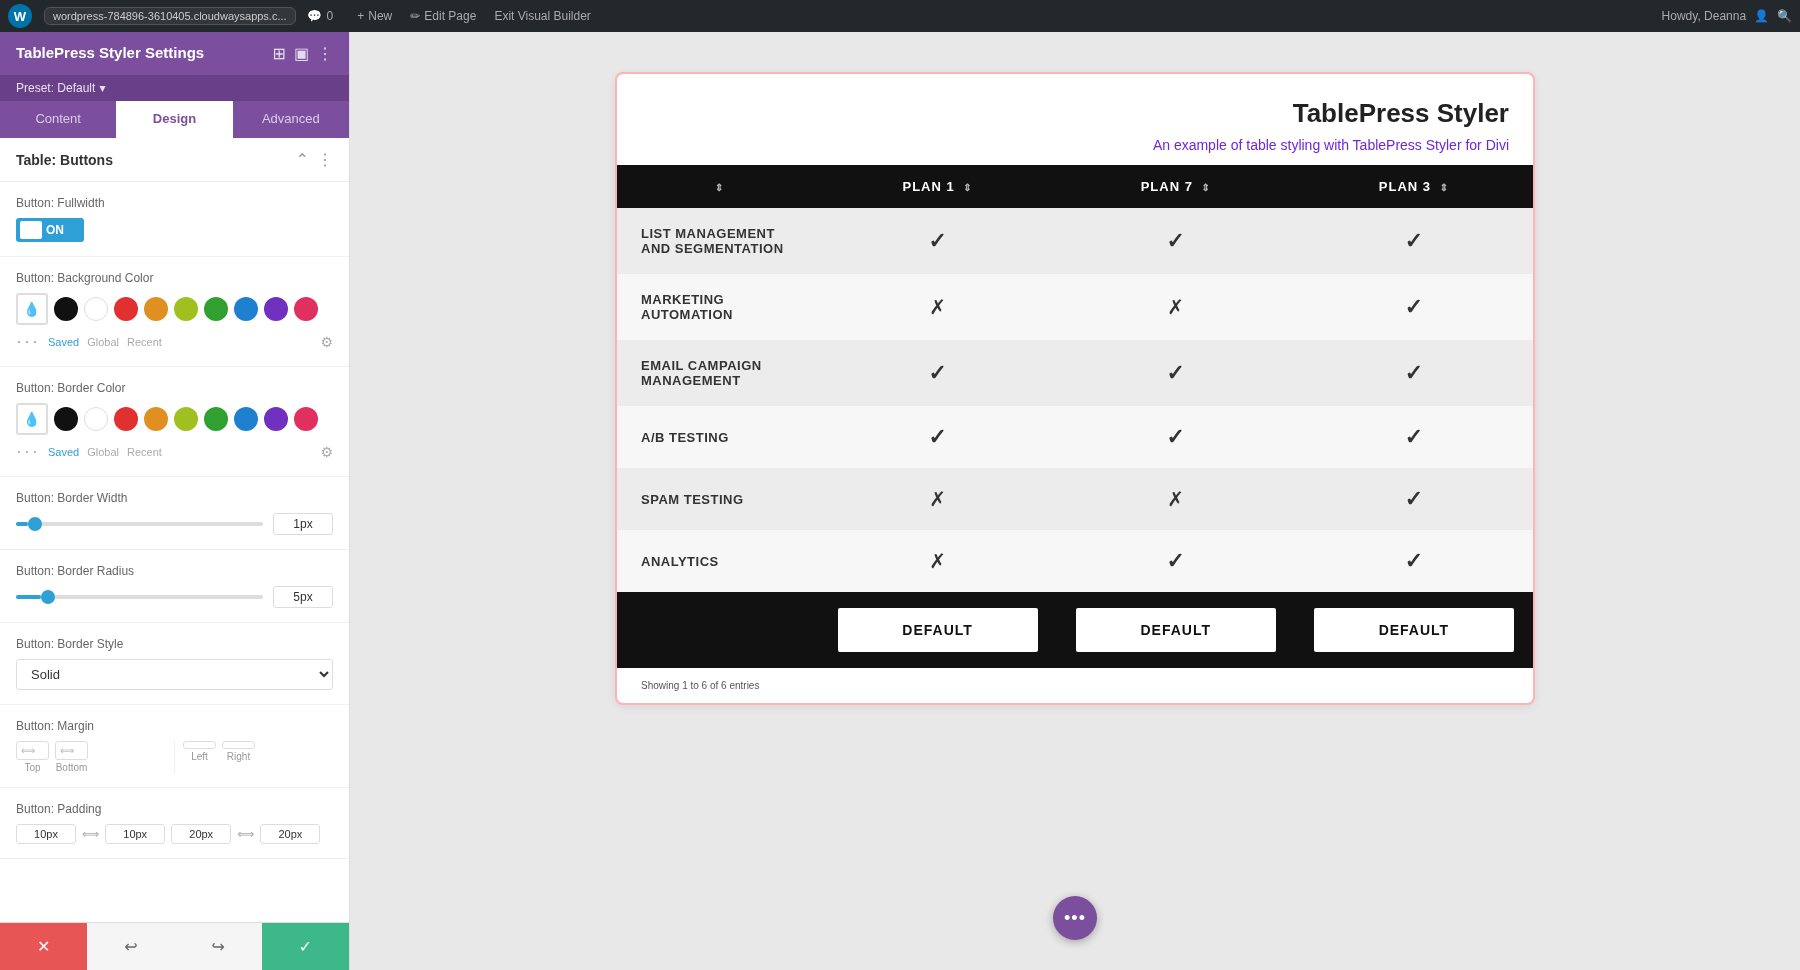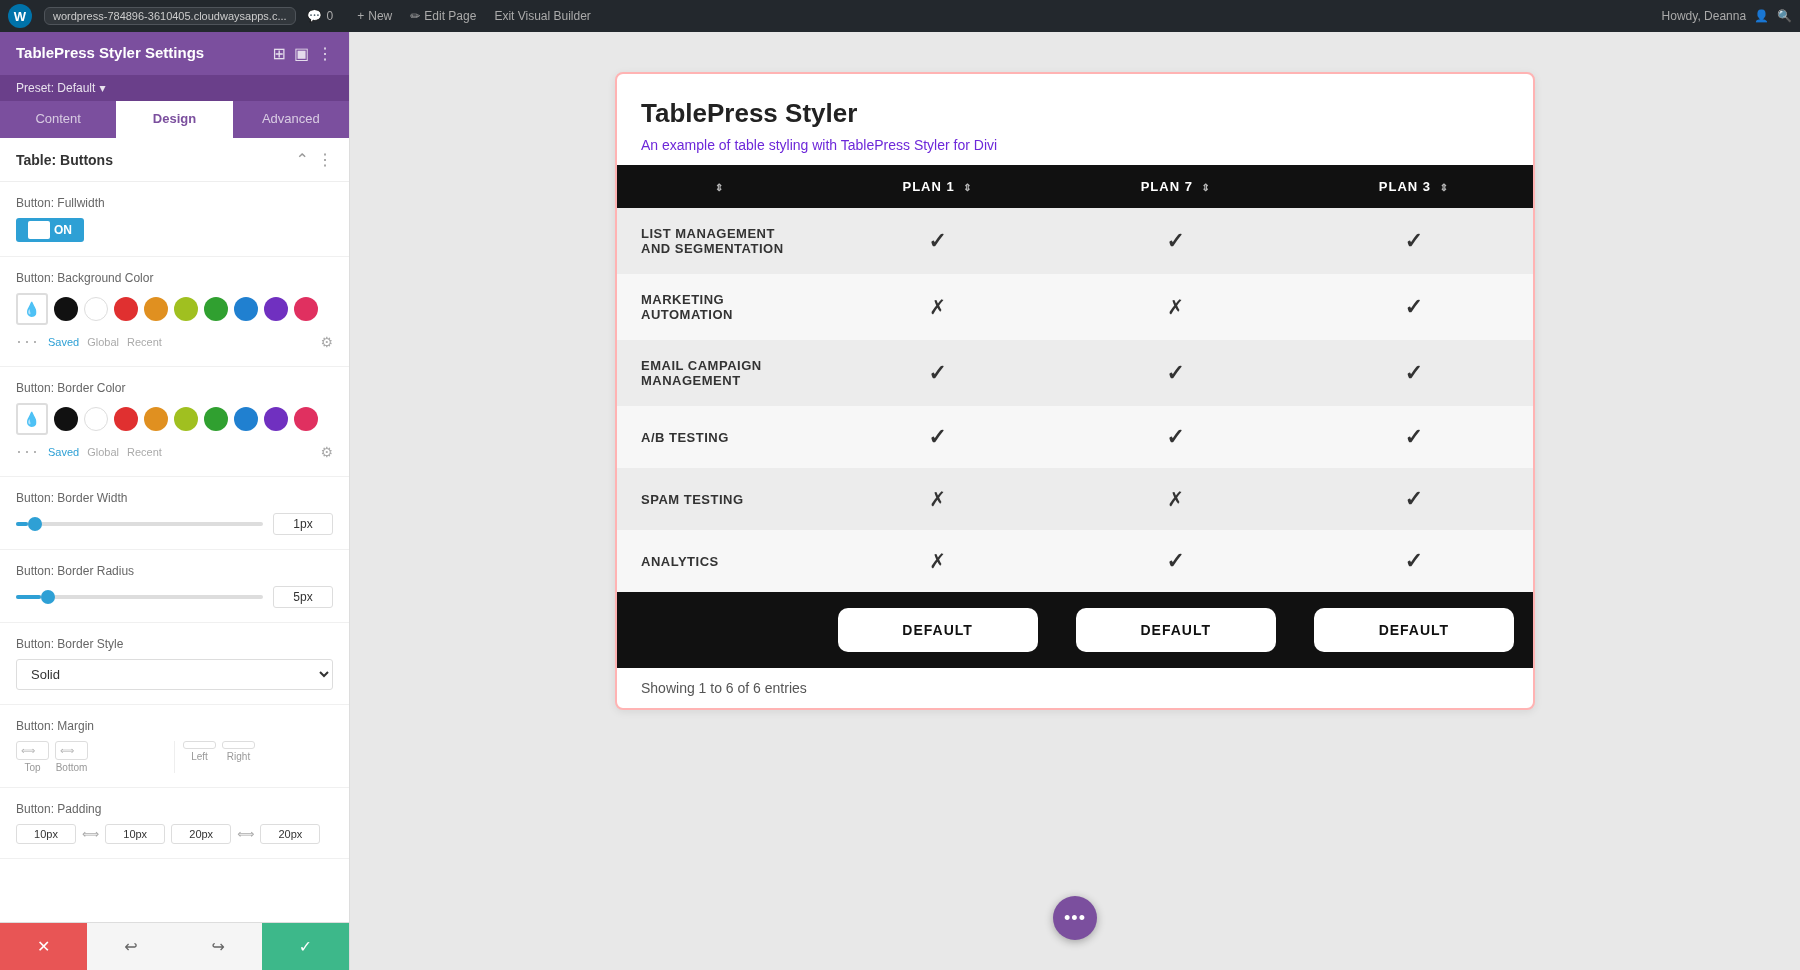--- a/index.html
+++ b/index.html
@@ -157,21 +157,21 @@
       font-weight: 500;
     }
 
     
     .toggle-container {
       display: flex; align-items: center;
     }
     .toggle {
       background: #2ea0d5;
       border-radius: 3px;
-      padding: 3px 8px 3px 12px;
+      padding: 3px 8px 3px 4px;
       display: flex; align-items: center; gap: 4px;
       cursor: pointer;
       width: 68px;
     }
     .toggle-knob {
       width: 22px; height: 18px;
       background: white;
       border-radius: 2px;
     }
     .toggle-label {
@@ -343,21 +343,21 @@
       background: white;
       border-radius: 8px;
       border: 2px solid #ffb3b3;
       width: 920px;
       max-width: 100%;
       overflow: hidden;
       box-shadow: 0 2px 8px rgba(0,0,0,0.08);
     }
     .table-card-title-area {
       padding: 24px 24px 12px;
-      text-align: left;
+      text-align: right;
     }
     .table-main-title {
       font-size: 26px;
       font-weight: 700;
       color: #222;
       margin-bottom: 8px;
     }
     .table-subtitle {
       font-size: 14px;
       color: #6d28d9;
@@ -426,27 +426,27 @@
     .default-btn {
       background: white;
       border: none;
       padding: 14px 0;
       font-size: 14px;
       font-weight: 700;
       letter-spacing: 1px;
       color: #111;
       width: 200px;
       cursor: pointer;
-      border-radius: 10px;
+      border-radius: 2px;
     }
 
     
     .table-footer-text {
       padding: 12px 24px;
-      font-size: 14px;
+      font-size: 10px;
       color: #555;
     }
 
     
     .fab {
       position: absolute;
       bottom: 30px;
       left: 50%;
       transform: translateX(-50%);
       width: 44px; height: 44px;

